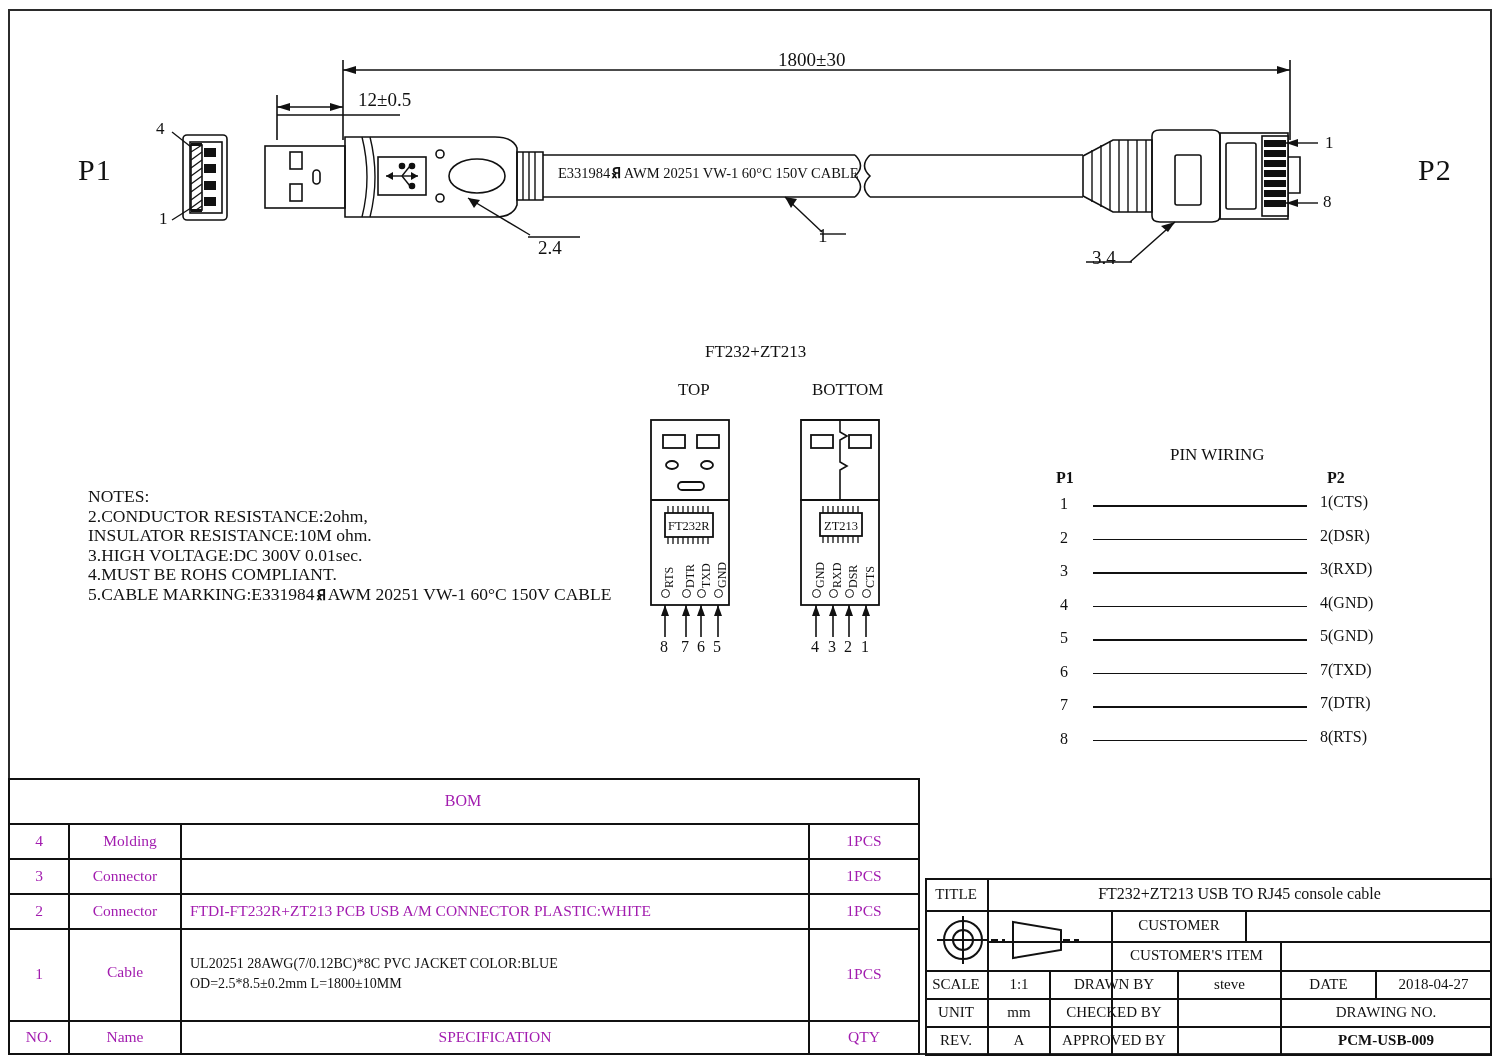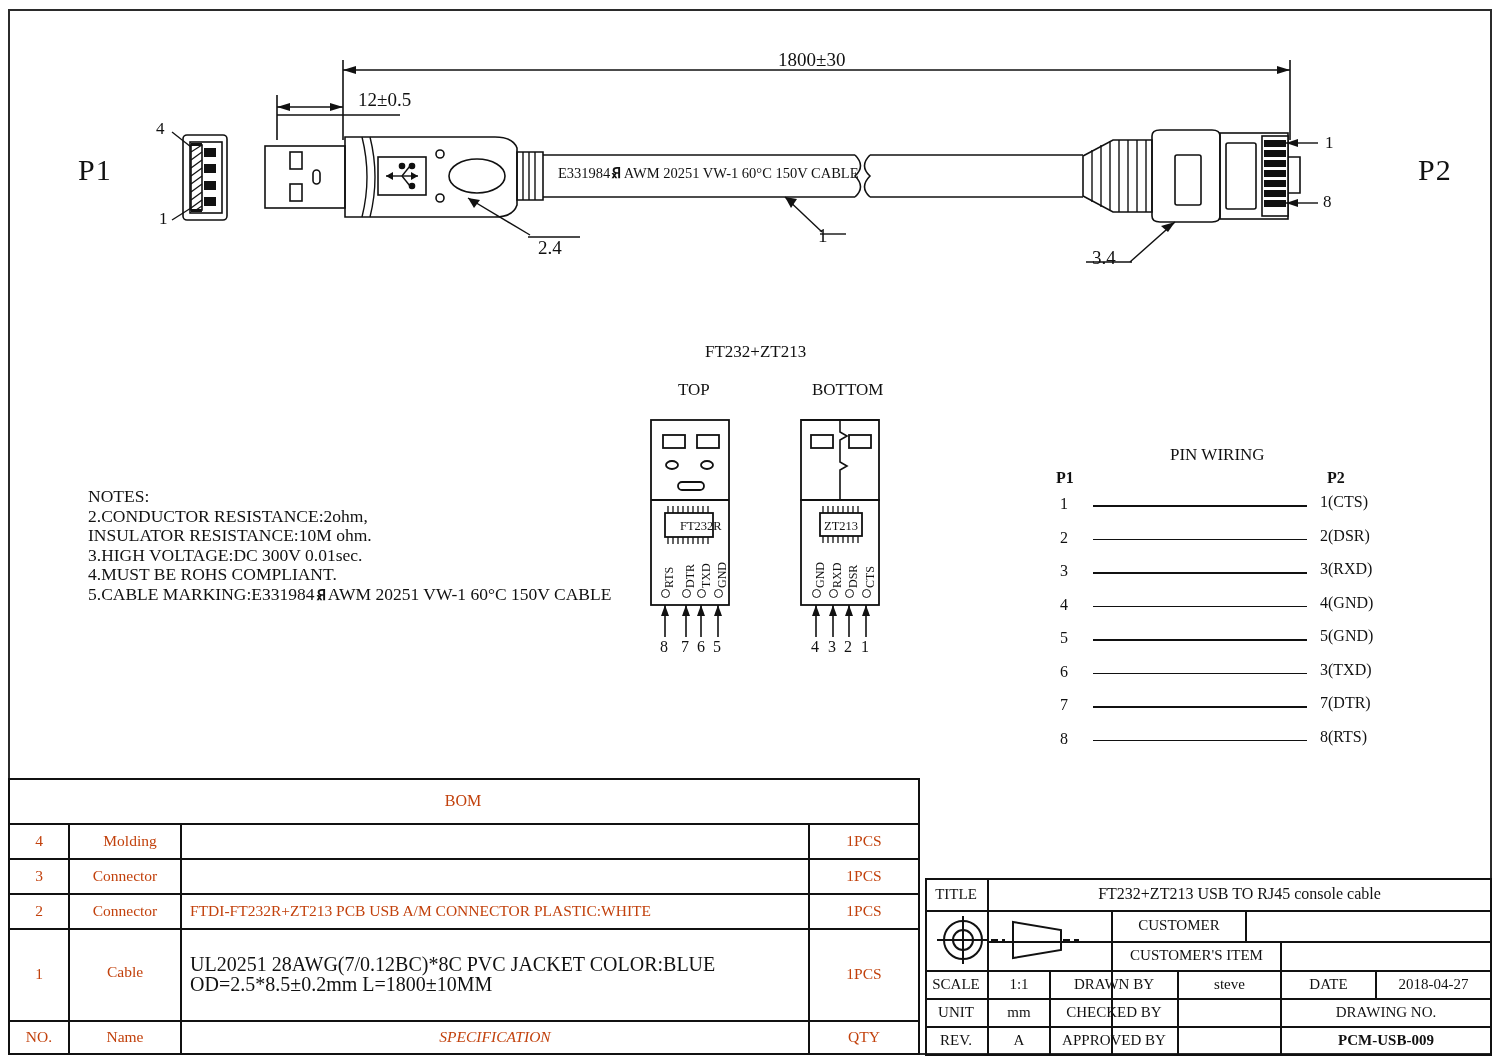--- a/index.html
+++ b/index.html
@@ -54,21 +54,21 @@
 
   
   .pw-title { font-size:17px; }
   .pw-lbl { font-size:16px; }
   .pw-line { position:absolute; background:#111; height:1.6px; }
 
   
   #bom { position:absolute; left:8px; top:778px; width:912px; height:277px; }
   #bom .cell {
     position:absolute; display:flex; align-items:center;
-    font-size:15.5px; color:#c2410c; padding:0 8px;
+    font-size:15.5px; color:#a21caf; padding:0 8px;
   }
   #bom .c-center { justify-content:center; }
   #bom .c-left { justify-content:flex-start; }
   .bomline-h { position:absolute; background:#111; height:2px; left:0; }
   .bomline-v { position:absolute; background:#111; width:2px; top:0; }
 
   
   #tblock { position:absolute; left:925px; top:878px; width:567px; height:177px; }
   #tblock .cell {
     position:absolute; display:flex; align-items:center; justify-content:center;
@@ -317,21 +317,21 @@
         <line x1="833" y1="605" x2="833" y2="637"></line>
         <polygon points="833,605 829,616 837,616" fill="#111" stroke="none"></polygon>
         <line x1="849" y1="605" x2="849" y2="637"></line>
         <polygon points="849,605 845,616 853,616" fill="#111" stroke="none"></polygon>
         <line x1="866" y1="605" x2="866" y2="637"></line>
         <polygon points="866,605 862,616 870,616" fill="#111" stroke="none"></polygon>
       </g>
     </g>
   </svg>
 
-  <div class="chiplbl serif" style="left:668px; top:519px;margin-left:12px;">FT232R</div>
+  <div class="chiplbl serif" style="left:668px; top:519px;">FT232R</div>
   <div class="chiplbl serif" style="left:824px; top:519px;">ZT213</div>
 
   <div class="pinlbl serif" style="left:662px; top:588px;">RTS</div>
   <div class="pinlbl serif" style="left:683px; top:588px;">DTR</div>
   <div class="pinlbl serif" style="left:699px; top:588px;">TXD</div>
   <div class="pinlbl serif" style="left:715px; top:588px;">GND</div>
   <div class="pincirc" style="left:661px; top:589px;"></div>
   <div class="pincirc" style="left:682px; top:589px;"></div>
   <div class="pincirc" style="left:697px; top:589px;"></div>
   <div class="pincirc" style="left:714px; top:589px;"></div>
@@ -368,21 +368,21 @@
       <div class="pw-line" style="left: 1093px; top: 572px; width: 214px;"></div>
       <div class="txt pw-lbl serif" style="left: 1320px; top: 561px;">3(RXD)</div>
       <div class="txt pw-lbl serif" style="left: 1060px; top: 596.5px;">4</div>
       <div class="pw-line" style="left: 1093px; top: 605.5px; width: 214px;"></div>
       <div class="txt pw-lbl serif" style="left: 1320px; top: 594.5px;">4(GND)</div>
       <div class="txt pw-lbl serif" style="left: 1060px; top: 630px;">5</div>
       <div class="pw-line" style="left: 1093px; top: 639px; width: 214px;"></div>
       <div class="txt pw-lbl serif" style="left: 1320px; top: 628px;">5(GND)</div>
       <div class="txt pw-lbl serif" style="left: 1060px; top: 663.5px;">6</div>
       <div class="pw-line" style="left: 1093px; top: 672.5px; width: 214px;"></div>
-      <div class="txt pw-lbl serif" style="left: 1320px; top: 661.5px;">3(TXD)</div>
+      <div class="txt pw-lbl serif" style="left: 1320px; top: 661.5px;">7(TXD)</div>
       <div class="txt pw-lbl serif" style="left: 1060px; top: 697px;">7</div>
       <div class="pw-line" style="left: 1093px; top: 706px; width: 214px;"></div>
       <div class="txt pw-lbl serif" style="left: 1320px; top: 695px; text-align: right;">7(DTR)</div>
       <div class="txt pw-lbl serif" style="left: 1060px; top: 730.5px;">8</div>
       <div class="pw-line" style="left: 1093px; top: 739.5px; width: 214px;"></div>
       <div class="txt pw-lbl serif" style="left: 1320px; top: 728.5px;">8(RTS)</div>
     </div>
 
   <div id="bom">
 
@@ -409,29 +409,29 @@
     <div class="cell c-center" style="left:62px; top:80px;  width:110px; height:35px;">Connector</div>
     <div class="cell c-center" style="left:802px;top:80px;  width:108px; height:35px;">1PCS</div>
 
     <div class="cell c-center" style="left:2px;  top:115px; width:58px;  height:35px;">2</div>
     <div class="cell c-center" style="left:62px; top:115px; width:110px; height:35px;">Connector</div>
     <div class="cell c-left" style="left:174px;top:115px; width:626px; height:35px;">FTDI-FT232R+ZT213 PCB  USB A/M CONNECTOR PLASTIC:WHITE</div>
     <div class="cell c-center" style="left:802px;top:115px; width:108px; height:35px;">1PCS</div>
 
     <div class="cell c-center" style="left:2px;  top:150px; width:58px;  height:92px;">1</div>
     <div class="cell c-center" style="left:62px; top:150px; width:110px; height:88px;">Cable</div>
-    <div style="position:absolute; left:182px; top:176px; font-size:20px; line-height:20px; color:#111;">
+    <div style="position:absolute; left:182px; top:176px; font-size:14px; line-height:20px; color:#111;">
       <div>UL20251 28AWG(7/0.12BC)*8C PVC JACKET COLOR:BLUE</div>
       <div>OD=2.5*8.5±0.2mm L=1800±10MM</div>
     </div>
     <div class="cell c-center" style="left:802px;top:150px; width:108px; height:92px;">1PCS</div>
 
     <div class="cell c-center" style="left:2px;  top:242px; width:58px;  height:33px;">NO.</div>
     <div class="cell c-center" style="left:62px; top:242px; width:110px; height:33px;">Name</div>
-    <div class="cell c-center" style="left:174px;top:242px; width:626px; height:33px;font-style:italic;">SPECIFICATION</div>
+    <div class="cell c-center" style="left:174px;top:242px; width:626px; height:33px;">SPECIFICATION</div>
     <div class="cell c-center" style="left:802px;top:242px; width:108px; height:33px;">QTY</div>
   </div>
 
   <div id="tblock">
 
     <div class="tb-h" style="left:0;  top:0;   width:567px;"></div>
     <div class="tb-h" style="left:0;  top:32px;width:567px;"></div>
     <div class="tb-h" style="left:62px;top:63px;width:505px;"></div>
     <div class="tb-h" style="left:0;  top:92px;width:567px;"></div>
     <div class="tb-h" style="left:0;  top:120px;width:567px;"></div>

